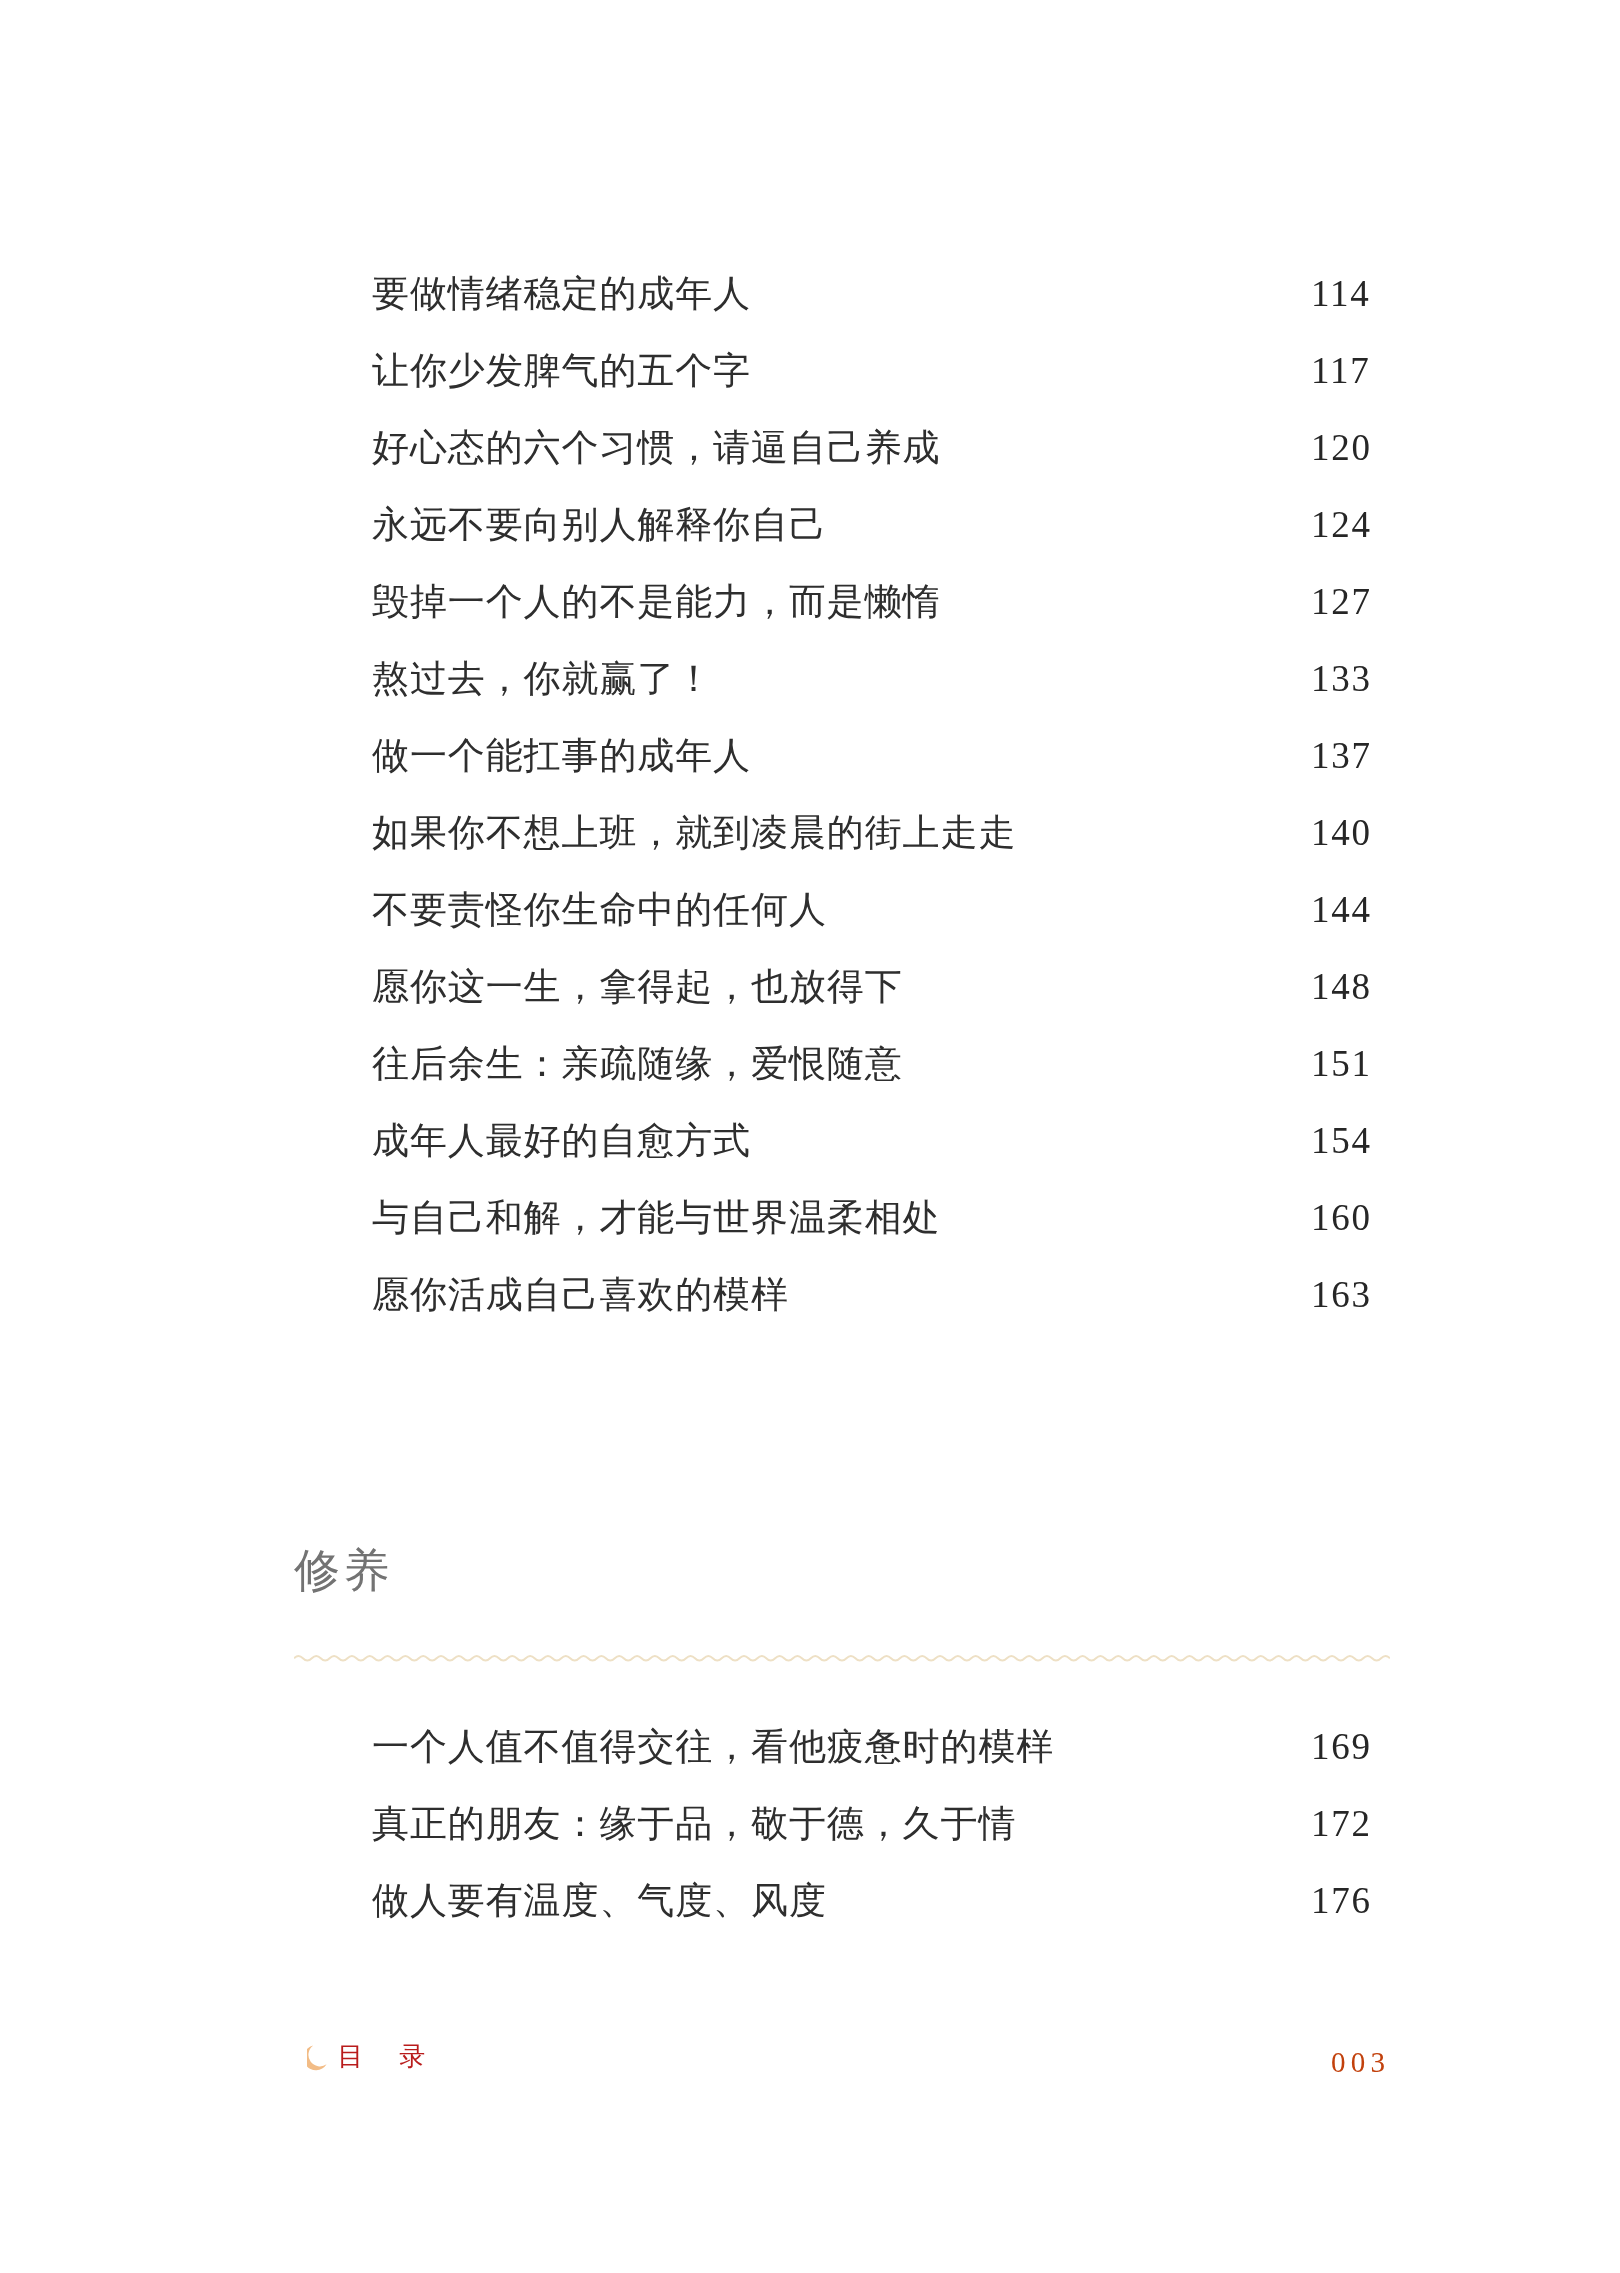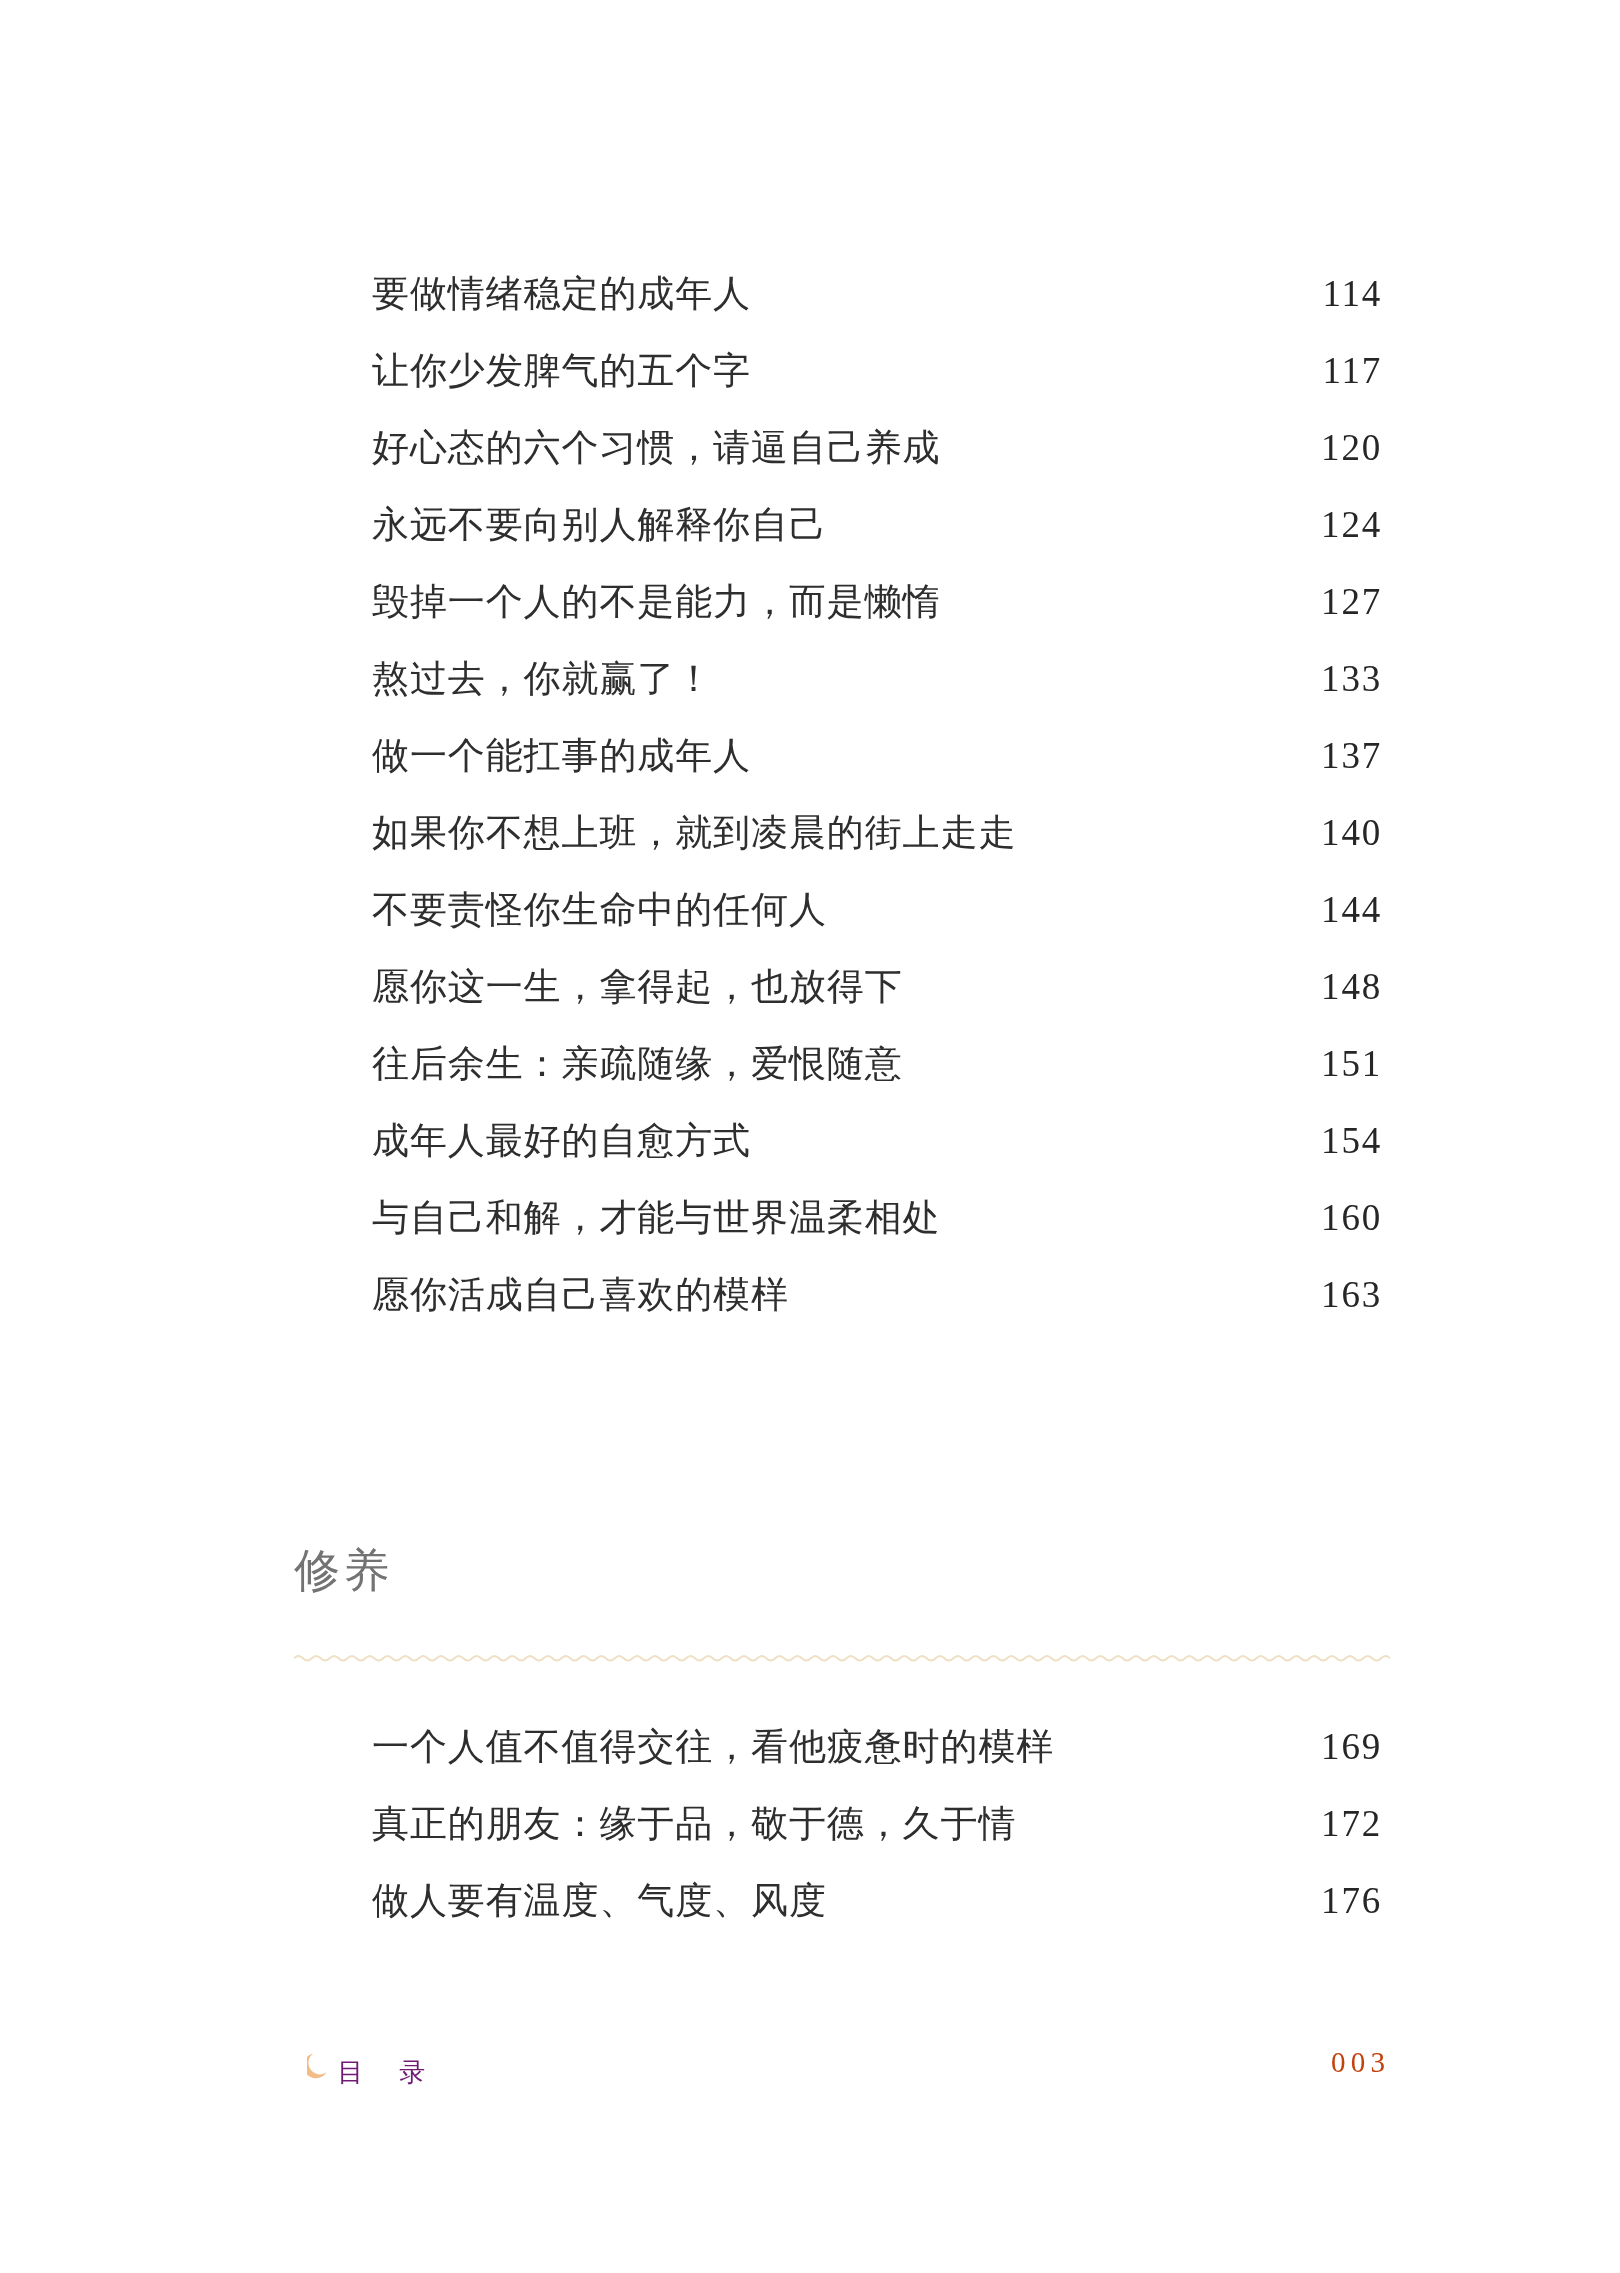--- a/index.html
+++ b/index.html
@@ -31,21 +31,21 @@
     font-size: 37px;
     color: #2e2e2e;
     letter-spacing: 0.9px;
     white-space: nowrap;
     overflow: hidden;
   }
   .toc-page {
     width: 71px;
     font-size: 37px;
     color: #262626;
-    text-align: right;
+    text-align: left;
     letter-spacing: 1.8px;
   }
   .section-heading {
     position: absolute;
     left: 294px;
     top: 1544px;
     font-family: "Liberation Sans", "DejaVu Sans", sans-serif;
     font-size: 46px;
     font-weight: 500;
     color: #737373;
@@ -74,24 +74,23 @@
     align-items: center;
   }
   .moon-icon-svg {
     width: 21.4px;
     height: 28.5px;
     margin-right: 9px;
   }
   .footer-label {
     font-family: "Liberation Sans", "DejaVu Sans", sans-serif;
     font-size: 26px;
-    color: #701a75;
+    color: #b91c1c;
     letter-spacing: 14.3px;
     line-height: 28.5px;
-    margin-top: 16px;
   }
   .footer-page-number {
     position: absolute;
     left: 1331px;
     top: 3.6px;
     font-family: "Liberation Serif", "DejaVu Serif", serif;
     font-size: 29px;
     color: #c2410c;
     letter-spacing: 5.3px;
   }

